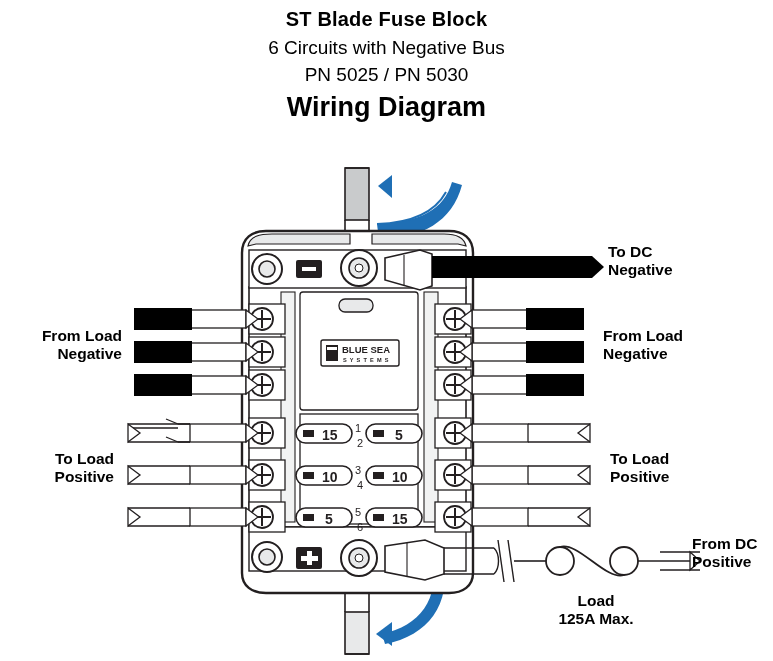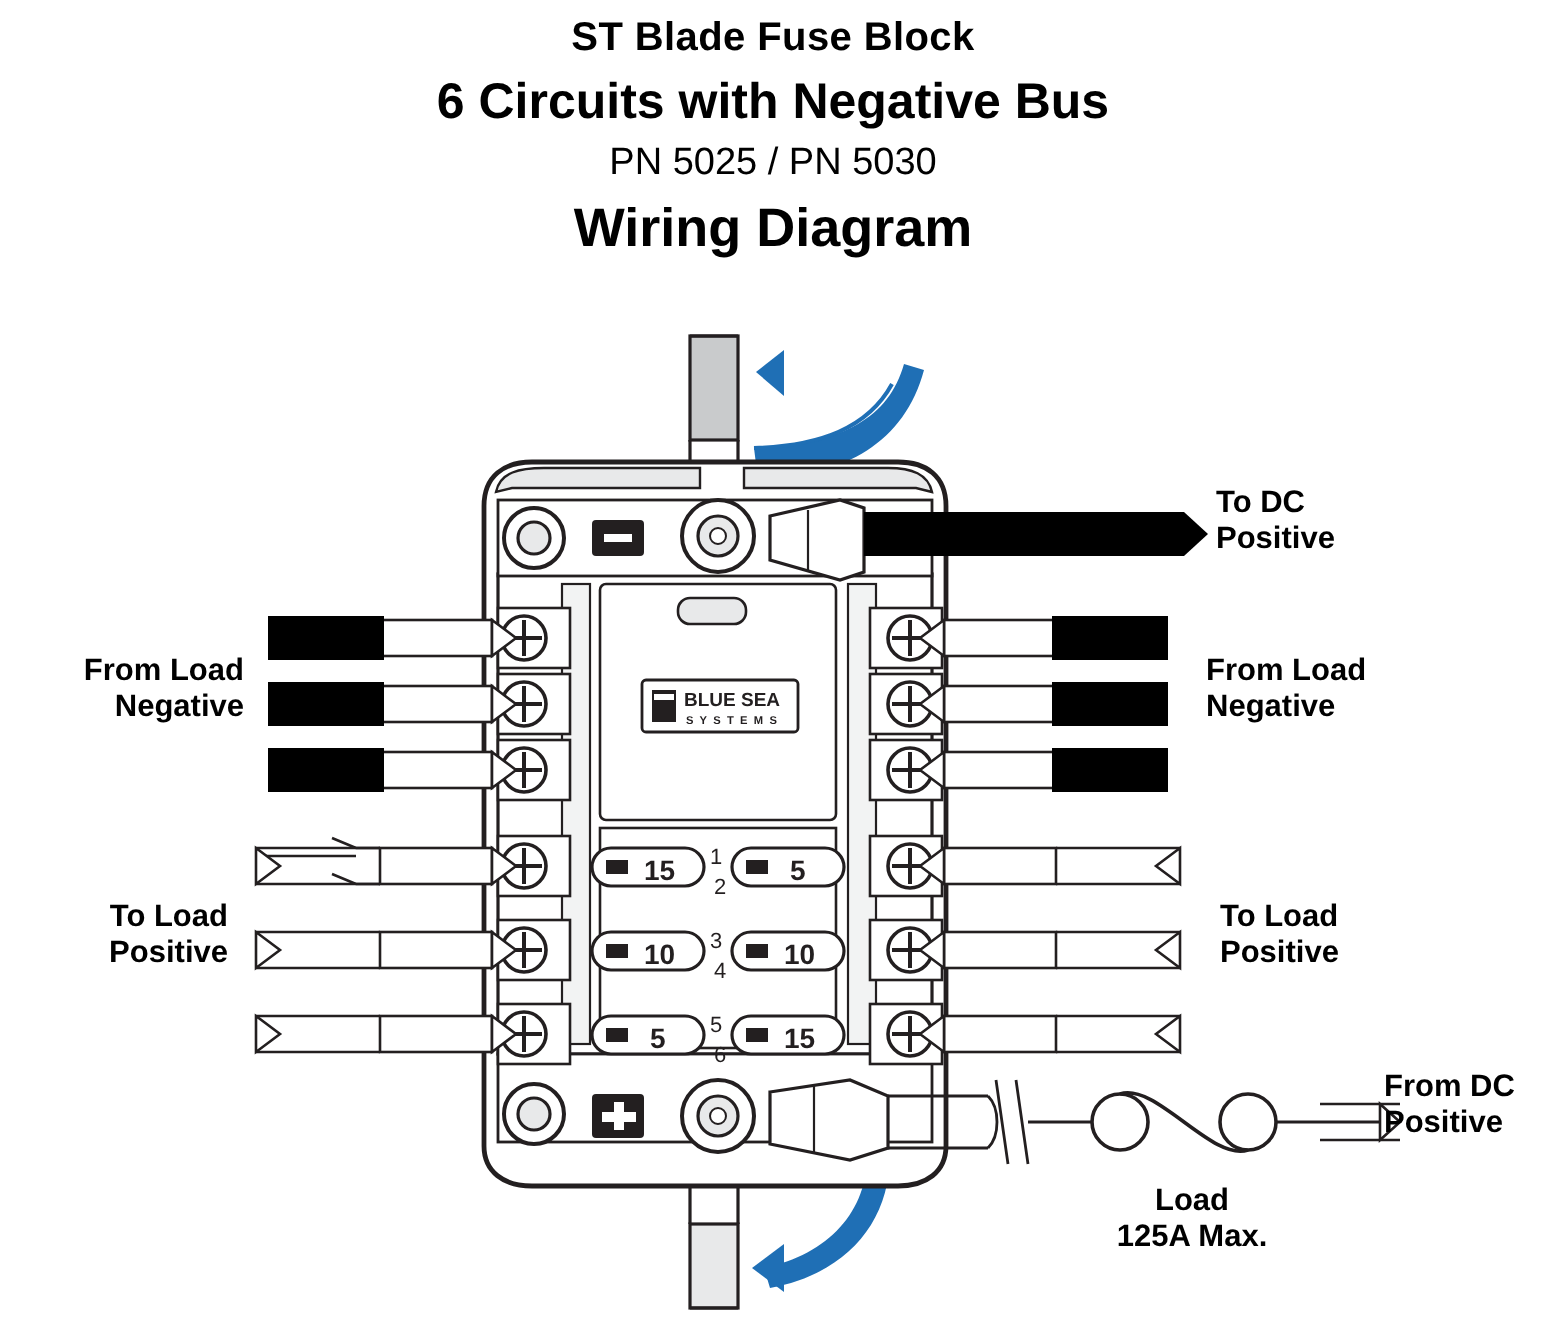--- a/index.html
+++ b/index.html
@@ -28,22 +28,22 @@
     width: 773px;
     text-align: center;
   }
   .title-main {
     font-size: 20px;
     font-weight: bold;
     letter-spacing: 0.2px;
     margin-bottom: 6px;
   }
   .title-sub1 {
-    font-size: 25px;
-    font-weight: bold;
+    font-size: 19px;
+    font-weight: normal;
     margin-bottom: 5px;
   }
   .title-sub2 {
     font-size: 19px;
     font-weight: normal;
     margin-bottom: 6px;
     text-align: center;
   }
   .title-sub3 {
     font-size: 27px;
@@ -364,21 +364,21 @@
       <circle cx="624" cy="561" r="14" fill="#ffffff" stroke="#231f20" stroke-width="1.8"></circle>
       <path d="M560 547 C 578 541, 606 581, 624 575" fill="none" stroke="#231f20" stroke-width="1.8"></path>
       <path d="M638 561 L690 561" fill="none" stroke="#231f20" stroke-width="1.6"></path>
       <path d="M690 552 L690 570 L700 561 Z" fill="#ffffff" stroke="#231f20" stroke-width="1.3"></path>
       <path d="M660 552 L700 552 M660 570 L700 570" fill="none" stroke="#231f20" stroke-width="1.3"></path>
     </g>
 
   </svg>
 
   <div class="label left-align" style="left:608px; top:243px; width:150px;">To DC
-Positive</div>
+Negative</div>
 
   <div class="label right-align" style="left:0px; top:327px; width:122px;">From Load
 Negative</div>
 
   <div class="label left-align" style="left:603px; top:327px; width:160px;">From Load
 Negative</div>
 
   <div class="label right-align" style="left:0px; top:450px; width:114px;">To Load
 Positive</div>
 

